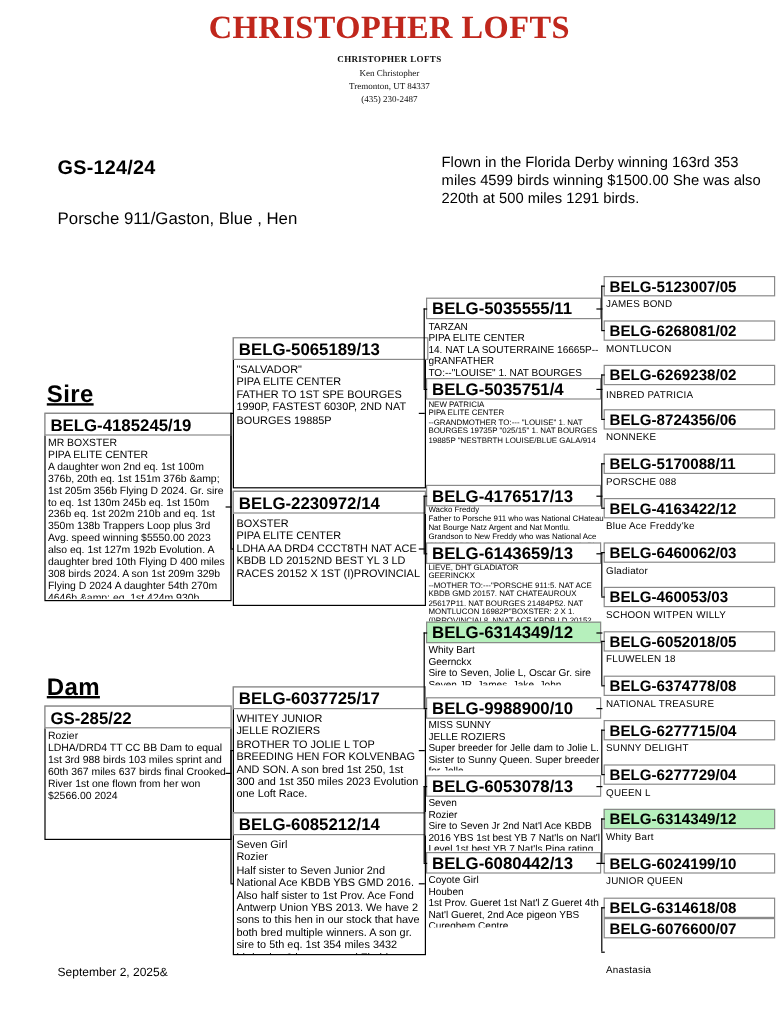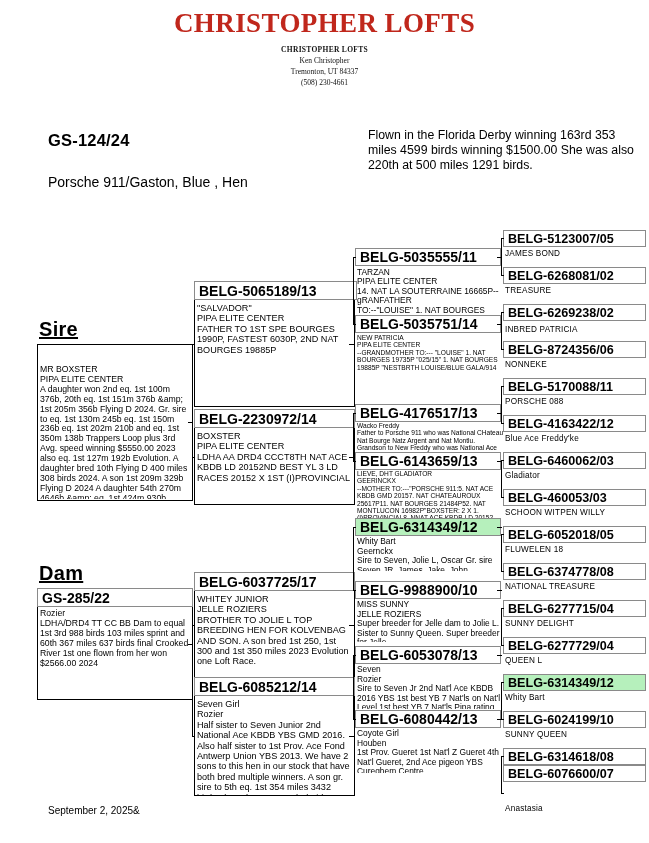--- a/index.html
+++ b/index.html
@@ -108,33 +108,34 @@
 </style>
 </head>
 <body>
 
 <div class="loft-title">CHRISTOPHER LOFTS</div>
 
 <div class="addr-block">
   <div class="l1">CHRISTOPHER LOFTS</div>
   <div class="l2">Ken Christopher</div>
   <div class="l2">Tremonton, UT  84337</div>
-  <div class="l2">(508) 230-4661</div>
+  <div class="l2">(435) 230-2487</div>
 </div>
 
 <div class="band-id">GS-124/24</div>
 <div class="bird-desc">Porsche 911/Gaston, Blue , Hen</div>
 <div class="notes">Flown in the Florida Derby winning 163rd 353 miles 4599 birds winning $1500.00 She was also 220th at 500 miles 1291 birds.</div>
 
 <div class="ped">
 
   <div class="sire-label">Sire</div>
   <div class="dam-label">Dam</div>
 
   <div class="frame" style="left:37px; top:344px; width:156px; height:157px;"></div>
+  <div class="ringbox g1" style="left:37px; top:344px; width:156px;">BELG-4185245/19</div>
   <div class="infotext g1" style="left:40px; top:365px; width:151px; height:134px; white-space:pre-wrap;">MR BOXSTER
 PIPA ELITE CENTER
 A daughter won 2nd eq. 1st 100m 376b, 20th eq. 1st 151m 376b &amp;amp; 1st 205m 356b Flying D 2024. Gr. sire to eq. 1st 130m 245b eq. 1st 150m 236b eq. 1st 202m 210b and eq. 1st 350m 138b Trappers Loop plus 3rd Avg. speed winning $5550.00 2023 also eq. 1st 127m 192b Evolution. A daughter bred 10th Flying D 400 miles 308 birds 2024. A son 1st 209m 329b Flying D 2024 A daughter 54th 270m 4646b &amp;amp; eq. 1st 424m 930b</div>
 
   <div class="frame" style="left:37px; top:588px; width:156px; height:112px;"></div>
   <div class="ringbox g1" style="left:37px; top:588px; width:156px;">GS-285/22</div>
   <div class="infotext g1" style="left:40px; top:609px; width:151px; height:89px; white-space:pre-wrap;">Rozier
 LDHA/DRD4 TT CC BB Dam to equal 1st 3rd 988 birds 103 miles sprint and 60th 367 miles 637 birds final Crooked River 1st one flown from her won $2566.00 2024</div>
 
   <div class="frame frame-g2" style="left:194px; top:281px; width:161px; height:126px;"></div>
@@ -160,21 +161,21 @@
   <div class="infotext g2" style="left:197px; top:699px; width:156px; height:96px; white-space:pre-wrap;">Seven Girl
 Rozier
 Half sister to Seven Junior 2nd National Ace KBDB YBS GMD 2016. Also half sister to 1st Prov. Ace Fond Antwerp Union YBS 2013. We have 2 sons to this hen in our stock that have both bred multiple winners. A son gr. sire to 5th eq. 1st 354 miles 3432 birds plus 8th avg. speed Florida Derby won $78,429.00</div>
 
   <div class="ringbox g3" style="left:355px; top:248px; width:146px;">BELG-5035555/11</div>
   <div class="infotext g3a" style="left:357px; top:268px; width:146px; height:46px; white-space:pre-wrap;">TARZAN
 PIPA ELITE CENTER
 14. NAT LA SOUTERRAINE 16665P--gRANFATHER
 TO:--"LOUISE" 1. NAT BOURGES 19735P "025/15" 2. NAT BOURGES</div>
 
-  <div class="ringbox g3" style="left:355px; top:315px; width:146px;">BELG-5035751/14</div>
+  <div class="ringbox g3" style="left:355px; top:315px; width:146px;">BELG-5035751/4</div>
   <div class="infotext g3b" style="left:357px; top:334px; width:147px; height:42px; white-space:pre-wrap;">NEW PATRICIA
 PIPA ELITE CENTER
 --GRANDMOTHER TO:--- "LOUISE" 1. NAT BOURGES 19735P "025/15" 1. NAT BOURGES 19885P "NESTBRTH LOUISE/BLUE GALA/914</div>
 
   <div class="ringbox g3" style="left:355px; top:404px; width:146px;">BELG-4176517/13</div>
   <div class="infotext g3b" style="left:357px; top:422px; width:147px; height:44px; white-space:pre-wrap;">Wacko Freddy
 Father to Porsche 911 who was National CHateau Nat Bourge Natz Argent and Nat Montlu. Grandson to New Freddy who was National Ace GMD KBDB'10. OLympic Wack was Olympic Bird Poznan'11. Provincial Ace LD, National LD KBDB'10. Also to Miss BLue Ace who was Nat Ace GMD KBDB'11 and also Nestno who was Nat Ace</div>
 
   <div class="ringbox g3" style="left:355px; top:452px; width:146px;">BELG-6143659/13</div>
   <div class="infotext g3b" style="left:357px; top:470px; width:147px; height:48px; white-space:pre-wrap;">LIEVE, DHT GLADIATOR
@@ -198,21 +199,21 @@
 
   <div class="ringbox g3" style="left:355px; top:710px; width:146px;">BELG-6080442/13</div>
   <div class="infotext g3c" style="left:357px; top:729px; width:147px; height:44px; white-space:pre-wrap;">Coyote Girl
 Houben
 1st Prov. Gueret 1st Nat'l Z Gueret 4th Nat'l Gueret, 2nd Ace pigeon YBS Cureghem Centre</div>
 
   <div id="gen4-col">
       <div class="ringbox g4" style="left: 503px; top: 230px; width: 143px;">BELG-5123007/05</div>
       <div class="infotext g4" style="left: 505px; top: 248.5px; width: 143px;">JAMES BOND</div>
       <div class="ringbox g4" style="left: 503px; top: 267px; width: 143px;">BELG-6268081/02</div>
-      <div class="infotext g4" style="left: 505px; top: 285.5px; width: 143px;">TREASURE</div>
+      <div class="infotext g4" style="left: 505px; top: 285.5px; width: 143px;">MONTLUCON</div>
       <div class="ringbox g4" style="left: 503px; top: 304px; width: 143px;">BELG-6269238/02</div>
       <div class="infotext g4" style="left: 505px; top: 325px; width: 123px;">INBRED PATRICIA</div>
       <div class="ringbox g4" style="left: 503px; top: 341px; width: 143px;">BELG-8724356/06</div>
       <div class="infotext g4" style="left: 505px; top: 359.5px; width: 143px;">NONNEKE</div>
       <div class="ringbox g4" style="left: 503px; top: 378px; width: 143px;">BELG-5170088/11</div>
       <div class="infotext g4" style="left: 505px; top: 396.5px; width: 143px;">PORSCHE 088</div>
       <div class="ringbox g4" style="left: 503px; top: 415px; width: 143px;">BELG-4163422/12</div>
       <div class="infotext g4" style="left: 505px; top: 433.5px; width: 143px;">Blue Ace Freddy'ke</div>
       <div class="ringbox g4" style="left: 503px; top: 452px; width: 143px;">BELG-6460062/03</div>
       <div class="infotext g4" style="left: 505px; top: 470.5px; width: 143px;">Gladiator</div>
@@ -222,21 +223,21 @@
       <div class="infotext g4" style="left: 505px; top: 544.5px; width: 143px;">FLUWELEN 18</div>
       <div class="ringbox g4" style="left: 503px; top: 563px; width: 143px;">BELG-6374778/08</div>
       <div class="infotext g4" style="left: 505px; top: 581.5px; width: 143px;">NATIONAL TREASURE</div>
       <div class="ringbox g4" style="left: 503px; top: 600px; width: 143px;">BELG-6277715/04</div>
       <div class="infotext g4" style="left: 505px; top: 618.5px; width: 143px;">SUNNY DELIGHT</div>
       <div class="ringbox g4" style="left: 503px; top: 637px; width: 143px;">BELG-6277729/04</div>
       <div class="infotext g4" style="left: 505px; top: 655.5px; width: 143px;">QUEEN L</div>
       <div class="ringbox g4 hl" style="left: 503px; top: 674px; width: 143px;">BELG-6314349/12</div>
       <div class="infotext g4" style="left: 505px; top: 692.5px; width: 143px;">Whity Bart</div>
       <div class="ringbox g4" style="left: 503px; top: 711px; width: 143px;">BELG-6024199/10</div>
-      <div class="infotext g4" style="left: 505px; top: 729.5px; width: 143px;">SUNNY QUEEN</div>
+      <div class="infotext g4" style="left: 505px; top: 729.5px; width: 143px;">JUNIOR QUEEN</div>
       <div class="ringbox g4" style="left: 503px; top: 748px; width: 143px;">BELG-6314618/08</div>
       <div class="infotext g4" style="left: 505px; top: 766.5px; width: 143px;">Liam</div>
       <div class="ringbox g4" style="left: 503px; top: 765px; width: 143px;">BELG-6076600/07</div>
       <div class="infotext g4" style="left: 505px; top: 803.5px; width: 143px;">Anastasia</div>
     </div>
 
   <div id="connectors">
       <div class="vline" style="left: 501px; top: 238px; height: 37px;"></div>
       <div class="hline" style="left: 501px; top: 238px; width: 3px;"></div>
       <div class="hline" style="left: 501px; top: 275px; width: 3px;"></div>

